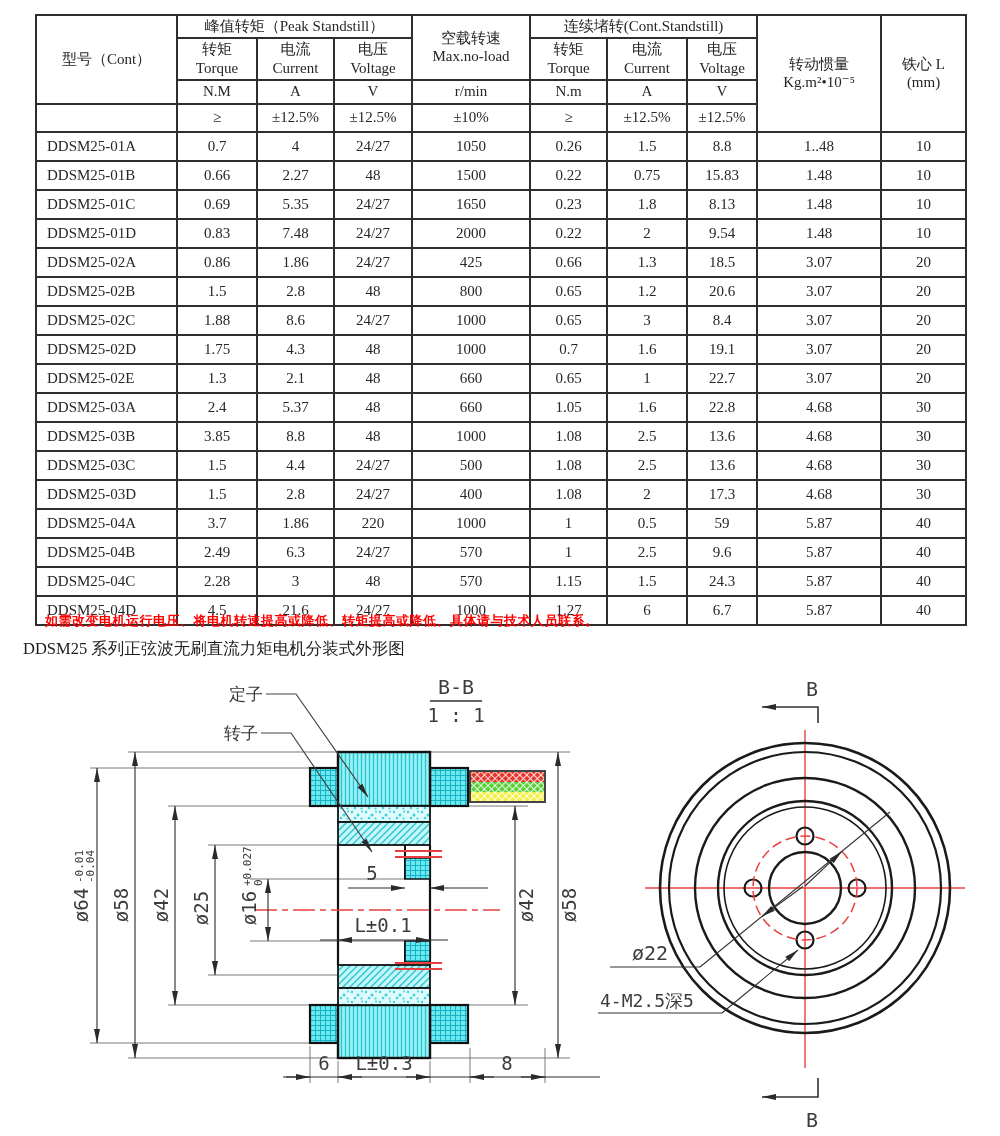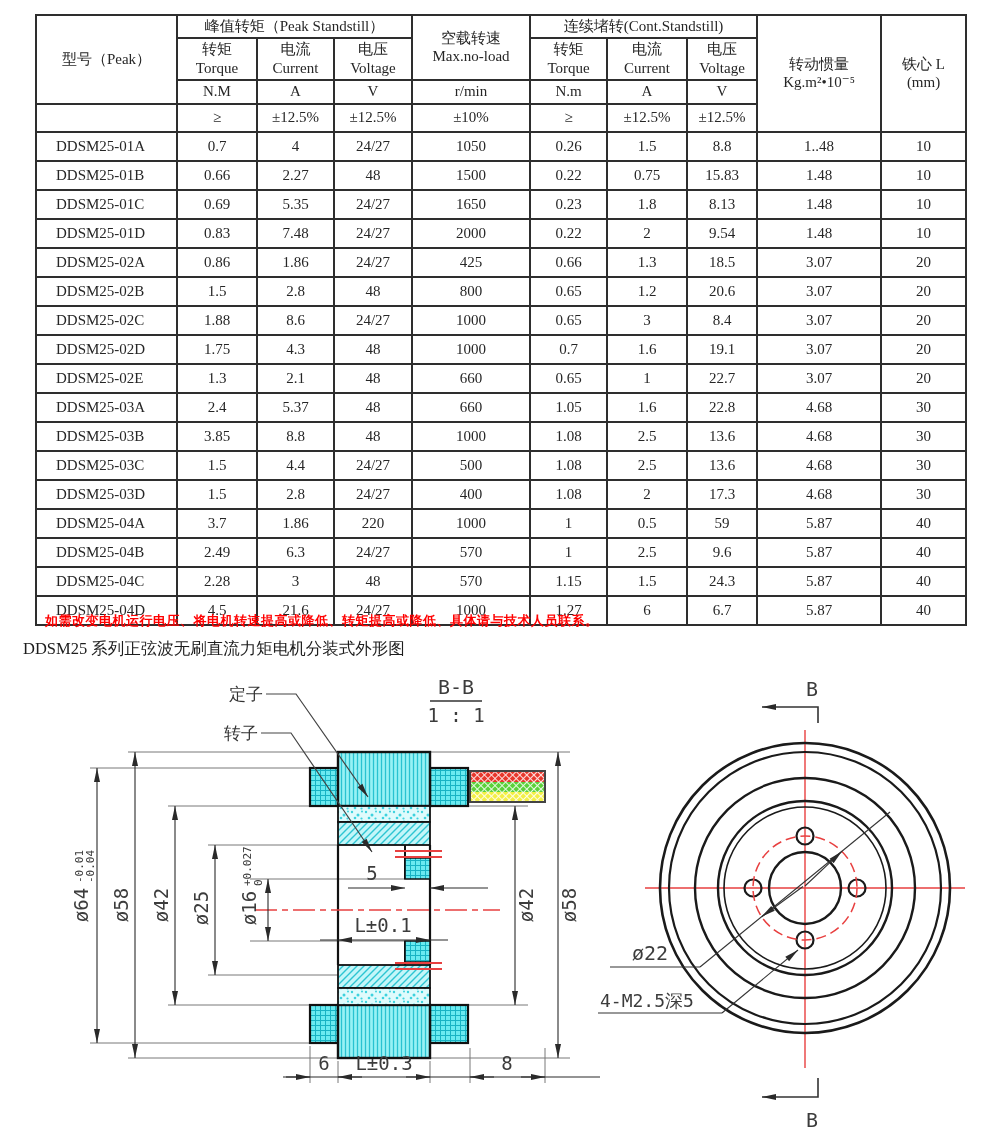--- a/index.html
+++ b/index.html
@@ -8,21 +8,21 @@
   
   table.spec{position:absolute;left:35px;top:14px;width:930px;border-collapse:collapse;
              table-layout:fixed;font-size:15px;color:#262626;}
   table.spec th,table.spec td{border:2px solid #2e2e2e;text-align:center;vertical-align:middle;
              padding:1px 2px;font-weight:normal;line-height:1.25;}
   table.spec .h1{height:23px;}
   table.spec .h2{height:40px;}
   table.spec .h3{height:24px;}
   table.spec .h4{height:28px;}
   table.spec td{height:25px;}
-  table.spec td.c-type{text-align:left;padding-left:19px;}
+  table.spec td.c-type{text-align:left;padding-left:10px;}
   .two-line span{display:block;}
   
   .warning{position:absolute;left:45px;top:612px;width:930px;font-size:13px;font-weight:bold;
            color:#ff0000;letter-spacing:0.5px;}
   .caption{position:absolute;left:23px;top:638px;width:930px;font-size:16.5px;color:#1d1d1d;}
   
   .drawing{position:absolute;left:0;top:660px;width:1000px;height:476px;}
   svg text{font-family:"DejaVu Sans Mono","Liberation Mono",monospace;fill:#3c3c3c;}
   svg text.cjk{font-family:"Liberation Serif","DejaVu Serif",serif;fill:#333;}
 </style>
@@ -39,21 +39,21 @@
         <col style="width:78px">
       <col style="width:118px">
         <col style="width:77px">
         <col style="width:80px">
         <col style="width:70px">
       <col style="width:124px">
         <col style="width:85px">
     </colgroup>
     <thead>
       <tr class="h1">
-        <th rowspan="3">型号（Peak）</th>
+        <th rowspan="3">型号（Cont）</th>
         <th colspan="3">峰值转矩（Peak Standstill）</th>
         <th rowspan="2" class="two-line">
           <span>空载转速</span>
           <span>Max.no-load</span>
         </th>
         <th colspan="3">连续堵转(Cont.Standstill)</th>
         <th rowspan="4" class="two-line">
           <span>转动惯量</span>
           <span>Kg.m²•10⁻⁵</span>
         </th>

